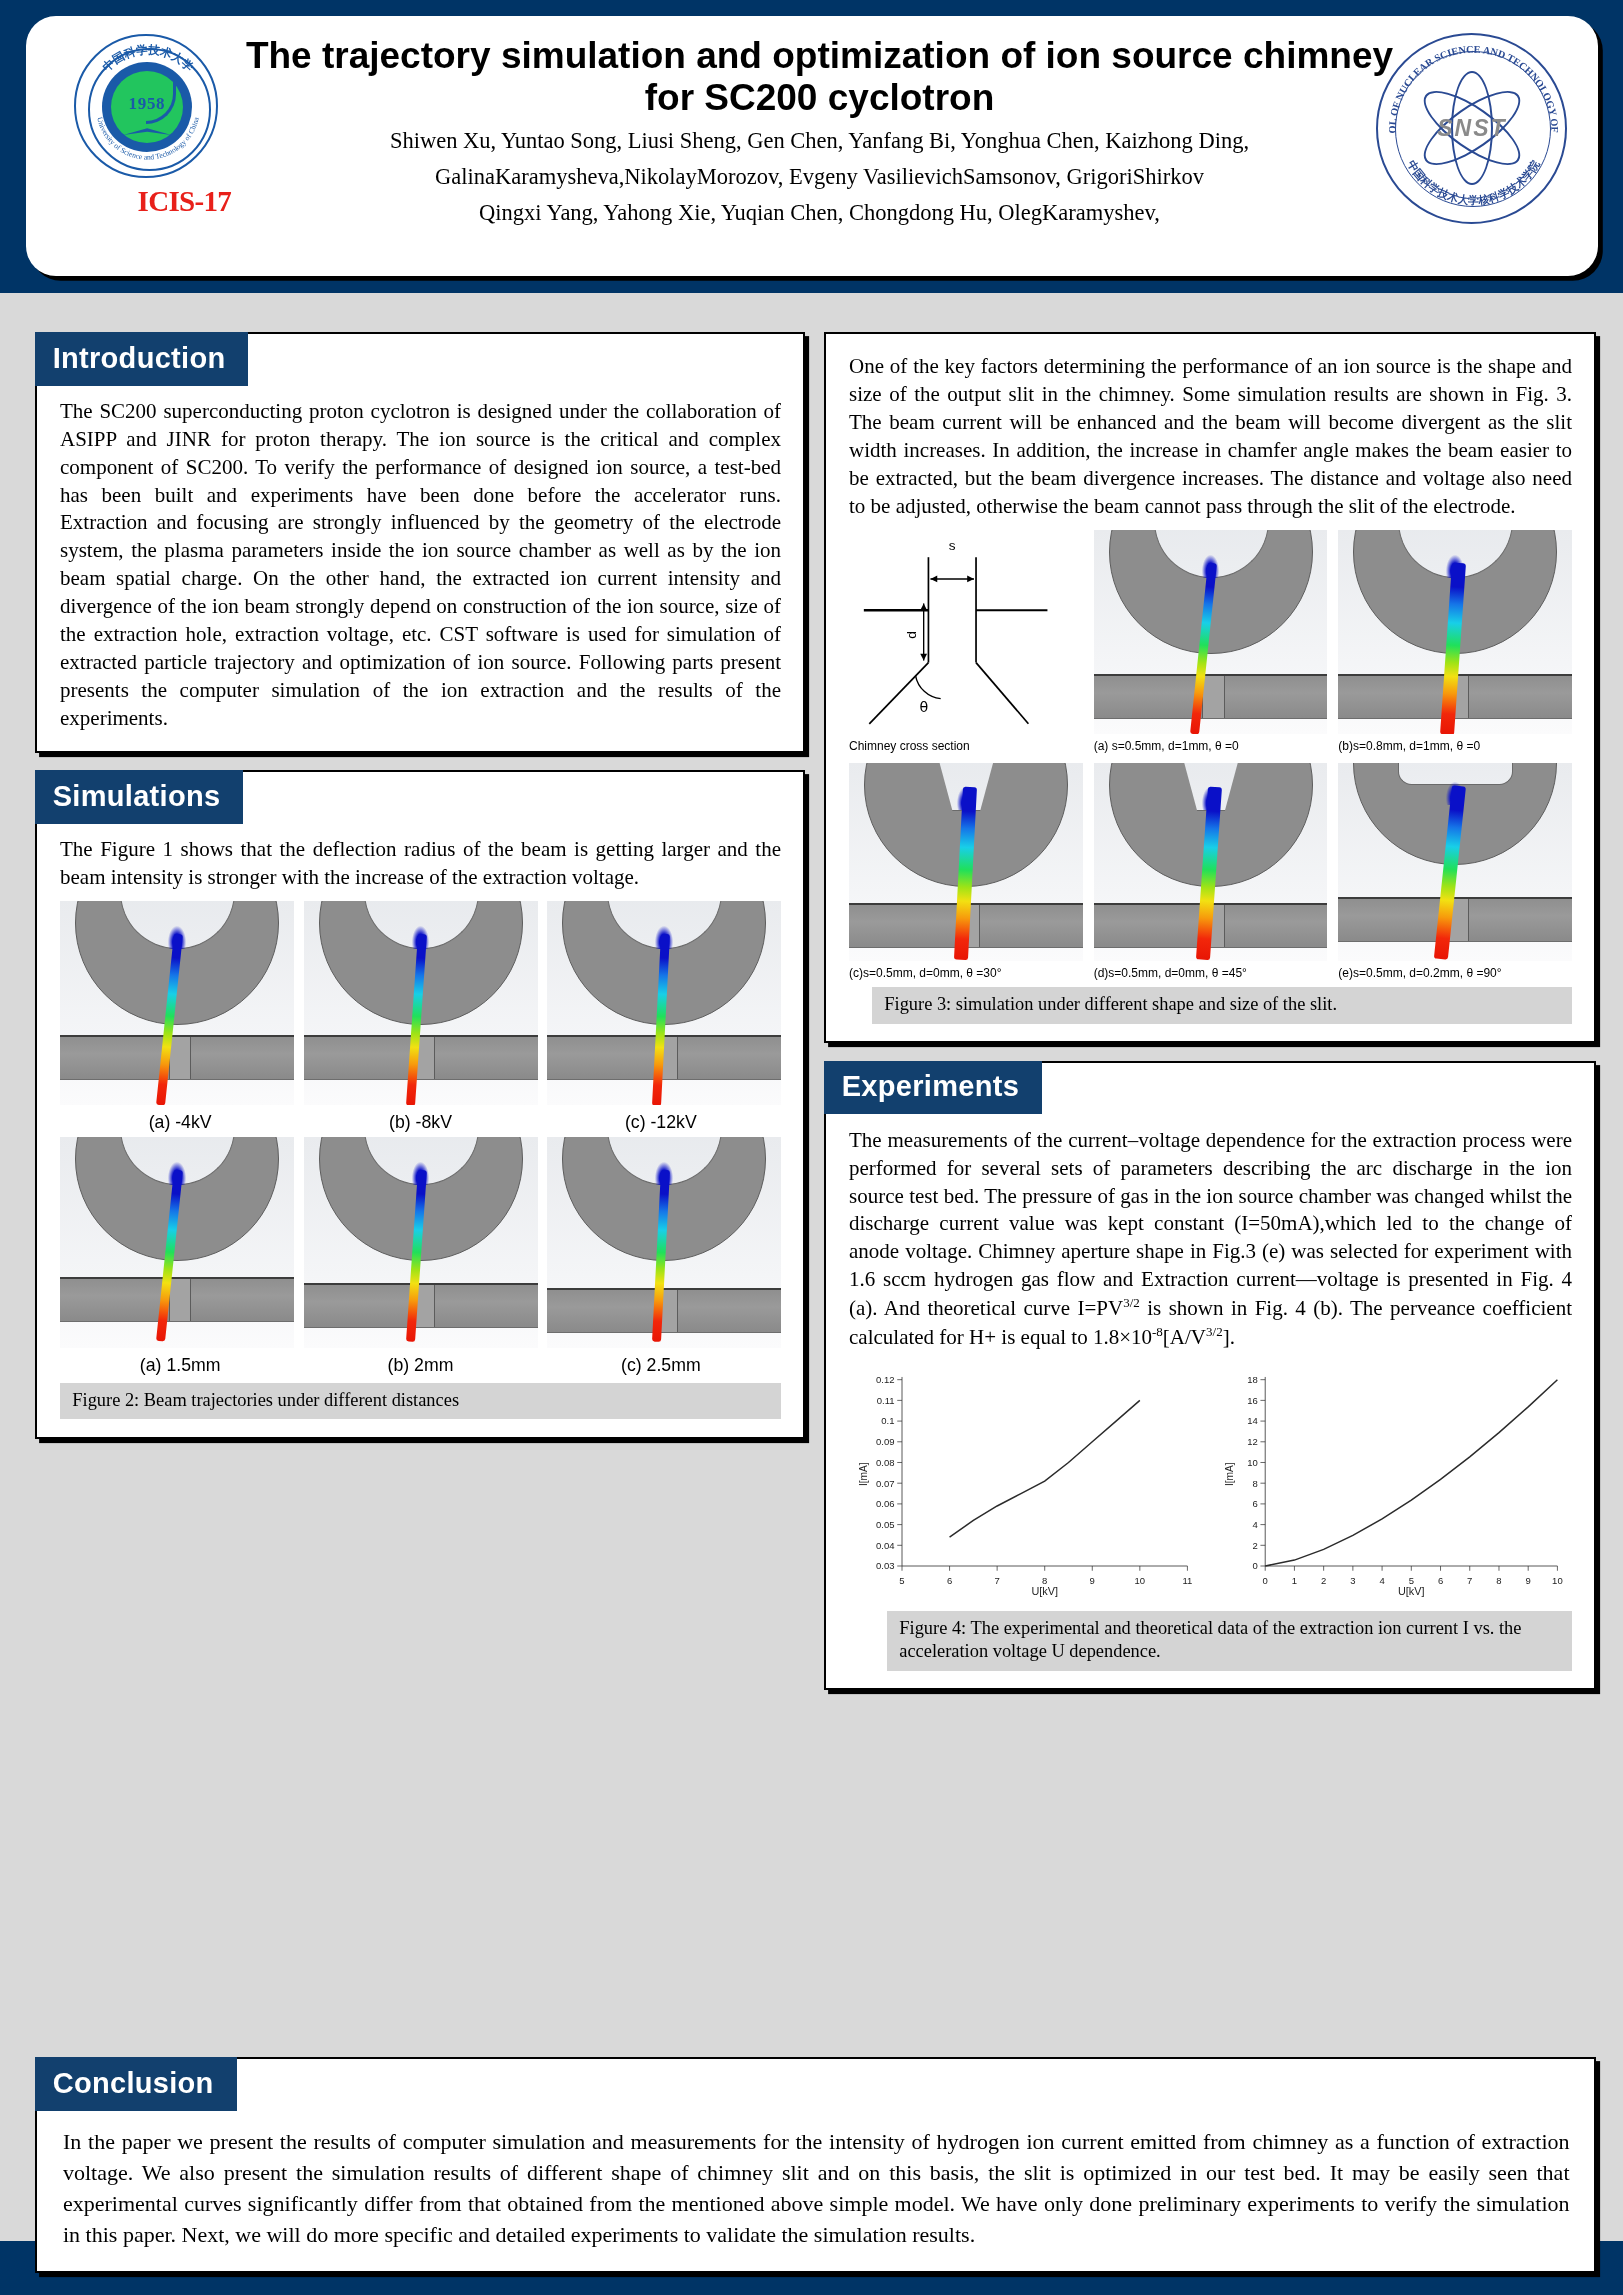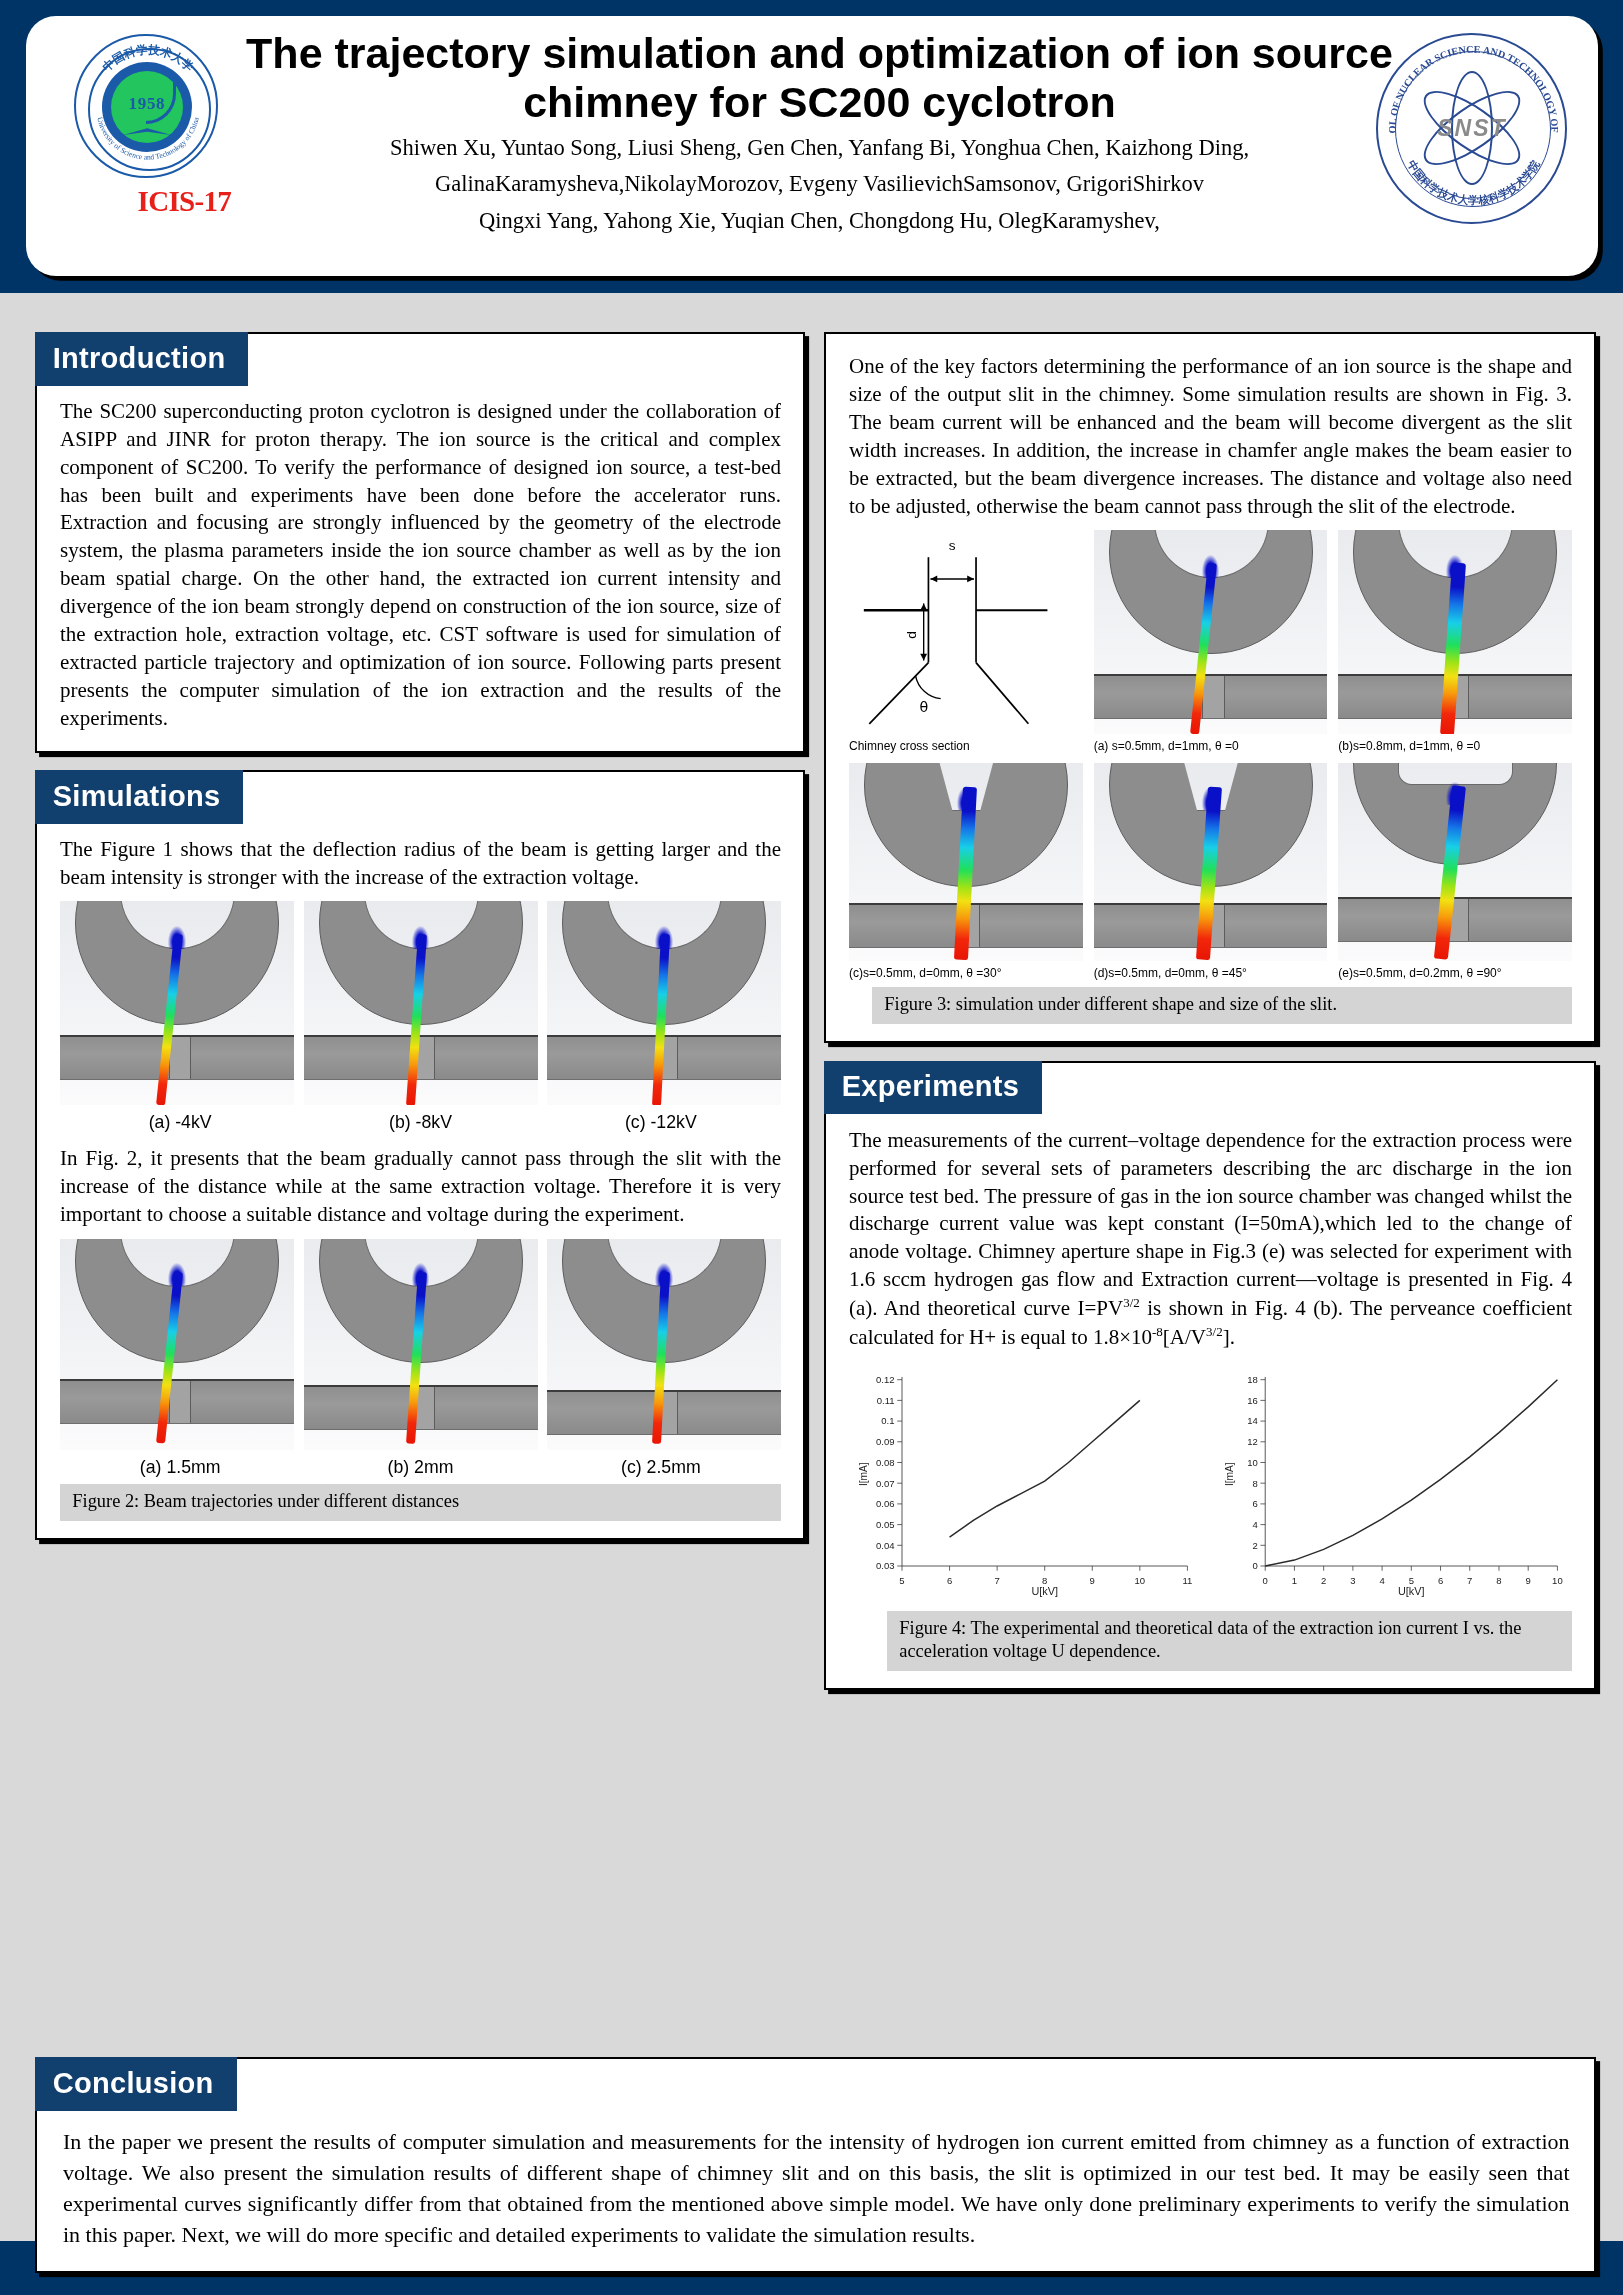--- a/index.html
+++ b/index.html
@@ -127,24 +127,24 @@
     font-size: 23px; color: #8a8a8a;
     letter-spacing: 2px;
   }
   .header-text {
     position: absolute; left: 218px; top: 12.3px; width: 1151px;
     text-align: center;
   }
   .poster-title {
     font-family: "Liberation Sans", sans-serif;
     font-weight: bold;
-    font-size: 43px;
+    font-size: 37px;
     line-height: 1.14;
     color: #000;
-    margin-top: 0;
+    margin-top: 6px;
   }
   .poster-authors {
     font-family: "Liberation Serif", serif;
     font-size: 22.5px;
     line-height: 1.30;
     color: #000;
     margin-top: 6.8px;
   }
   .poster-email {
     font-family: "Liberation Serif", serif;
@@ -433,21 +433,20 @@
             <div class="beam-head"></div>
               <div class="beam b3"></div>
           </div>
         </div>
         <div class="sub-caps">
           <span>(a) -4kV</span>
           <span>(b) -8kV</span>
           <span>(c) -12kV</span>
         </div>
 
-        <p class="body-text" style="margin-top:12.3px">In Fig. 2, it presents that the beam gradually cannot pass through the slit with the increase of the distance while at the same extraction voltage. Therefore it is very important to choose a suitable distance and voltage during the experiment.</p>
 
         <div class="img-row">
           <div class="sim tall">
             <div class="chimney"></div>
               <div class="electrode" style="top:140px"></div>
             <div class="beam-head"></div>
               <div class="beam"></div>
           </div>
           <div class="sim tall">
             <div class="chimney"></div>

